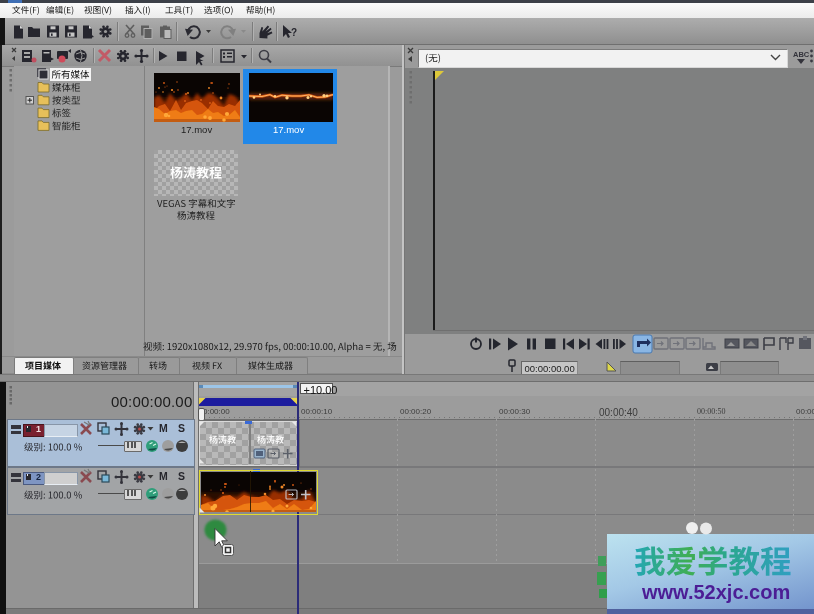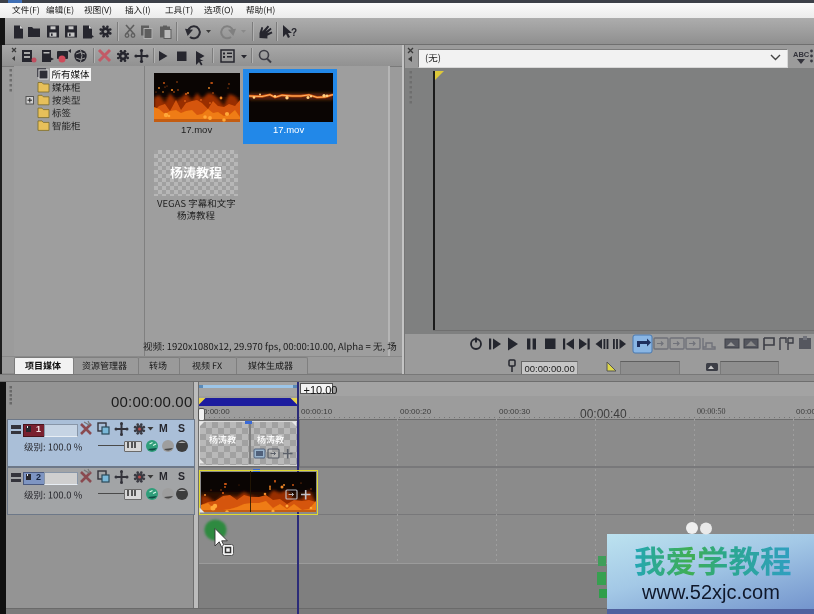--- a/index.html
+++ b/index.html
@@ -56,21 +56,21 @@
 <div class="a" style="left:199px;top:385px;width:98px;height:2.5px;background:#9cc5e8"></div>
 <div class="a" style="left:199px;top:385px;width:4px;height:2.5px;background:#5a8ab8"></div>
 <div class="a" style="left:293px;top:385px;width:4px;height:2.5px;background:#5a8ab8"></div>
 <div class="a" style="left:300px;top:382.5px;width:31px;height:9.5px;background:#f4f4f4;border:1px solid #555"></div>
 <div class="txt" style="left:303.5px;top:384.5px;font-size:11px;color:#111;">+10.00</div>
 <div class="a" style="left:199px;top:398px;width:98px;height:8px;background:#1c1c9e"></div>
 <div class="txt" style="left:203px;top:407.5px;font-size:8px;color:#3c3c3c;">0:00:00</div>
 <div class="txt" style="left:301px;top:407.5px;font-size:8px;color:#3c3c3c;">00:00:10</div>
 <div class="txt" style="left:400px;top:407.5px;font-size:8px;color:#3c3c3c;">00:00:20</div>
 <div class="txt" style="left:499px;top:407.5px;font-size:8px;color:#3c3c3c;">00:00:30</div>
-<div class="txt" style="left:580px;top:407.5px;font-size:12px;color:#3c3c3c;">00:00:40</div>
+<div class="txt" style="left:599px;top:407.5px;font-size:10px;color:#3c3c3c;">00:00:40</div>
 <div class="txt" style="left:697px;top:407.5px;font-size:8px;color:#3c3c3c;font-family:Liberation Serif, serif;">00:00:50</div>
 <div class="txt" style="left:796px;top:407.5px;font-size:8px;color:#3c3c3c;">00:00:5</div>
 <div class="a" style="left:199px;top:416.5px;width:615px;height:1.5px;background:repeating-linear-gradient(90deg,#757575 0 1px,transparent 1px 5px)"></div>
 <div class="a" style="left:197.5px;top:408px;width:5px;height:11px;background:#f0f0f0;border:1px solid #555;border-radius:2px"></div>
 <div class="a" style="left:199px;top:466px;width:615px;height:1.5px;background:#78787a"></div>
 <div class="a" style="left:199px;top:513.5px;width:615px;height:1.5px;background:#78787a"></div>
 <div class="a" style="left:199px;top:563px;width:615px;height:1px;background:#9b9b9b"></div>
 <div class="a" style="left:6px;top:608px;width:808px;height:1px;background:#6a6a6a"></div>
 <div class="a" style="left:6px;top:609px;width:808px;height:5px;background:#7b7b7b"></div>
 <div class="a" style="left:397px;top:419px;width:1px;height:144px;background:repeating-linear-gradient(#9e9e9e 0 2px,transparent 2px 5px)"></div>
@@ -136,21 +136,21 @@
 <defs>
       <linearGradient id="wmg" x1="0" x2="1">
         <stop offset="0" stop-color="#23a7b4"></stop>
         <stop offset="0.35" stop-color="#3fae53"></stop>
         <stop offset="0.6" stop-color="#2ba78f"></stop>
         <stop offset="1" stop-color="#2f9fc0"></stop>
       </linearGradient>
     </defs>
 <path d="M70.5 -76.1 79.5 -82.2Q82.2 -79.9 85.1 -77.1Q87.9 -74.2 90.4 -71.4Q93.0 -68.5 94.4 -66.1L84.7 -59.4Q83.5 -61.8 81.2 -64.7Q78.8 -67.7 76.0 -70.6Q73.2 -73.6 70.5 -76.1ZM5.0 -56.5H95.2V-45.2H5.0ZM3.1 -28.3Q9.1 -29.2 17.1 -30.5Q25.1 -31.8 34.0 -33.4Q43.0 -35.0 51.7 -36.5L52.5 -25.7Q44.5 -24.0 36.2 -22.3Q28.0 -20.6 20.3 -19.0Q12.5 -17.5 6.0 -16.2ZM23.9 -72.7H36.0V-5.1Q36.0 -0.2 34.9 2.5Q33.7 5.2 30.7 6.6Q27.7 8.0 23.2 8.5Q18.7 8.9 12.5 8.9Q12.3 7.2 11.6 5.0Q10.9 2.8 10.1 0.6Q9.2 -1.6 8.3 -3.2Q12.5 -3.0 16.4 -3.0Q20.3 -3.0 21.6 -3.1Q22.9 -3.1 23.4 -3.5Q23.9 -4.0 23.9 -5.2ZM44.4 -84.3 52.6 -74.1Q46.1 -72.1 38.5 -70.6Q30.9 -69.0 23.1 -67.8Q15.2 -66.6 7.9 -65.8Q7.6 -67.9 6.5 -70.9Q5.5 -73.9 4.5 -75.9Q11.5 -76.8 18.8 -78.1Q26.1 -79.4 32.7 -81.0Q39.3 -82.6 44.4 -84.3ZM54.3 -84.2H66.8Q66.6 -72.1 67.5 -60.3Q68.3 -48.5 70.0 -38.2Q71.7 -27.8 74.0 -19.8Q76.3 -11.9 78.9 -7.4Q81.5 -2.9 84.3 -2.9Q85.9 -2.9 86.7 -6.8Q87.6 -10.7 88.0 -19.6Q89.9 -17.6 92.7 -15.6Q95.5 -13.7 97.9 -12.7Q96.9 -3.9 95.2 0.8Q93.5 5.6 90.6 7.5Q87.6 9.3 83.1 9.3Q77.9 9.3 73.8 5.6Q69.6 1.8 66.5 -4.9Q63.3 -11.6 61.0 -20.5Q58.8 -29.5 57.3 -40.0Q55.8 -50.4 55.1 -61.7Q54.4 -73.0 54.3 -84.2ZM81.5 -41.9 92.0 -37.3Q86.9 -28.0 79.9 -20.0Q72.9 -12.0 64.6 -5.6Q56.3 0.9 47.2 5.7Q45.9 3.5 43.6 0.8Q41.4 -1.9 39.1 -3.9Q47.7 -7.9 55.7 -13.6Q63.8 -19.3 70.4 -26.5Q77.0 -33.7 81.5 -41.9ZM106.7 -60.0H193.5V-41.3H183.3V-50.0H116.6V-41.3H106.7ZM120.9 -66.9 129.6 -70.7Q131.0 -67.8 132.4 -64.2Q133.8 -60.7 134.4 -58.3L125.3 -54.0Q124.9 -56.5 123.6 -60.2Q122.2 -63.9 120.9 -66.9ZM143.8 -68.1 152.8 -71.3Q154.0 -68.3 155.3 -64.7Q156.6 -61.1 157.3 -58.7L147.8 -54.8Q147.2 -57.4 146.1 -61.1Q144.9 -64.9 143.8 -68.1ZM184.4 -83.6 187.6 -74.0Q179.9 -72.9 170.7 -72.0Q161.5 -71.2 151.5 -70.6Q141.5 -70.0 131.5 -69.7Q121.5 -69.4 112.0 -69.3Q111.9 -71.5 111.2 -74.1Q110.4 -76.7 109.7 -78.5Q119.2 -78.7 129.3 -79.1Q139.4 -79.5 149.3 -80.2Q159.2 -80.9 168.2 -81.7Q177.2 -82.6 184.4 -83.6ZM171.5 -72.6 181.9 -69.5Q179.5 -65.6 177.1 -61.8Q174.7 -58.0 172.7 -55.4L164.4 -58.3Q165.6 -60.2 166.9 -62.8Q168.2 -65.3 169.4 -67.9Q170.6 -70.5 171.5 -72.6ZM139.2 -24.0Q144.2 -17.6 152.3 -13.1Q160.5 -8.6 171.2 -5.8Q181.9 -3.1 194.1 -2.0Q193.0 -0.7 191.9 1.1Q190.7 2.9 189.7 4.9Q188.6 6.8 187.9 8.3Q175.3 6.8 164.5 3.2Q153.7 -0.3 145.2 -6.1Q136.6 -11.9 130.6 -20.2ZM134.6 -28.0H176.4V-17.9H134.6ZM172.8 -28.0H175.0L176.8 -28.4L183.3 -23.9Q178.5 -14.4 170.3 -8.0Q162.2 -1.6 152.0 2.4Q141.8 6.3 130.7 8.4Q130.3 7.0 129.4 5.1Q128.4 3.2 127.3 1.4Q126.2 -0.4 125.3 -1.5Q136.0 -3.0 145.4 -6.0Q154.9 -9.1 162.1 -14.1Q169.2 -19.1 172.8 -26.3ZM115.3 -42.9H185.1V-33.0H115.3ZM132.6 -49.2 143.9 -47.8Q140.6 -27.8 132.8 -13.9Q124.9 0.1 110.8 8.4Q110.1 7.2 108.8 5.5Q107.4 3.7 105.9 2.0Q104.4 0.3 103.2 -0.7Q116.4 -7.5 123.2 -19.6Q130.1 -31.8 132.6 -49.2ZM223.3 -50.8H269.4V-40.4H223.3ZM205.4 -28.3H294.9V-17.3H205.4ZM243.6 -34.6H255.9V-4.4Q255.9 0.2 254.6 2.8Q253.2 5.3 249.7 6.6Q246.1 7.9 241.3 8.2Q236.5 8.5 230.1 8.5Q229.5 6.0 228.1 2.6Q226.6 -0.7 225.2 -3.1Q228.4 -3.0 231.7 -2.9Q235.0 -2.8 237.5 -2.8Q240.1 -2.9 241.1 -2.9Q242.6 -2.9 243.1 -3.3Q243.6 -3.7 243.6 -4.7ZM265.6 -50.8H268.6L271.1 -51.4L278.7 -45.4Q275.0 -41.9 270.3 -38.6Q265.6 -35.3 260.4 -32.5Q255.2 -29.6 249.8 -27.5Q248.7 -29.1 246.9 -31.2Q245.0 -33.3 243.6 -34.6Q247.9 -36.3 252.1 -38.7Q256.4 -41.2 260.0 -43.8Q263.5 -46.4 265.6 -48.6ZM206.7 -69.1H293.8V-47.0H282.0V-58.5H217.9V-47.0H206.7ZM275.2 -84.3 287.6 -80.5Q284.4 -75.8 280.7 -71.0Q277.1 -66.3 274.2 -63.0L264.7 -66.5Q266.6 -69.0 268.5 -72.1Q270.5 -75.2 272.2 -78.3Q274.0 -81.5 275.2 -84.3ZM215.0 -79.5 225.2 -84.0Q227.9 -81.1 230.5 -77.5Q233.1 -73.8 234.3 -70.9L223.5 -65.8Q222.5 -68.7 220.0 -72.5Q217.5 -76.3 215.0 -79.5ZM240.9 -81.9 251.5 -85.9Q253.9 -82.7 256.2 -78.6Q258.4 -74.5 259.4 -71.4L248.1 -67.0Q247.3 -70.0 245.2 -74.2Q243.1 -78.5 240.9 -81.9ZM311.8 -43.7H340.2V-34.4H311.8ZM306.9 -75.9H339.2V-65.8H306.9ZM303.0 -59.0H351.9V-48.7H303.0ZM318.3 -85.0H329.4V-53.9H318.3ZM345.5 -82.5 356.6 -79.4Q349.3 -60.8 337.2 -46.6Q325.2 -32.4 309.8 -23.6Q309.0 -24.8 307.5 -26.6Q306.1 -28.3 304.5 -30.0Q302.9 -31.7 301.7 -32.8Q316.8 -40.3 328.0 -53.1Q339.3 -65.9 345.5 -82.5ZM323.1 -27.4H334.3V-2.5Q334.3 1.4 333.4 3.6Q332.5 5.9 329.9 7.0Q327.2 8.2 323.6 8.5Q320.0 8.7 315.3 8.7Q314.9 6.4 314.0 3.6Q313.0 0.7 311.9 -1.4Q314.8 -1.3 317.6 -1.3Q320.4 -1.3 321.4 -1.3Q322.4 -1.4 322.7 -1.7Q323.1 -2.0 323.1 -2.7ZM337.7 -43.7H340.2L342.4 -44.3L348.9 -39.1Q344.8 -34.4 339.3 -29.5Q333.9 -24.6 328.7 -21.2Q327.8 -22.7 326.0 -24.5Q324.3 -26.3 323.1 -27.4Q325.8 -29.2 328.6 -31.8Q331.5 -34.3 333.9 -37.0Q336.3 -39.6 337.7 -41.7ZM302.7 -20.1Q309.1 -20.6 317.2 -21.2Q325.4 -21.8 334.4 -22.5Q343.4 -23.2 352.3 -24.0V-13.7Q343.8 -12.9 335.1 -12.2Q326.4 -11.4 318.5 -10.7Q310.5 -10.0 304.0 -9.5ZM360.2 -66.7H397.0V-55.6H360.2ZM361.6 -85.0 373.8 -83.1Q372.1 -73.2 369.4 -63.7Q366.7 -54.3 363.1 -46.2Q359.5 -38.1 354.8 -32.1Q353.9 -33.3 352.2 -34.9Q350.4 -36.5 348.5 -38.1Q346.6 -39.7 345.2 -40.6Q349.5 -45.7 352.7 -52.7Q355.9 -59.8 358.1 -68.0Q360.3 -76.3 361.6 -85.0ZM379.2 -60.0 391.5 -58.9Q389.3 -41.8 384.8 -28.8Q380.2 -15.7 372.2 -6.3Q364.2 3.1 351.6 9.4Q351.0 8.0 349.8 5.9Q348.6 3.8 347.2 1.7Q345.8 -0.3 344.6 -1.5Q356.0 -6.6 363.1 -14.6Q370.1 -22.5 373.9 -33.9Q377.7 -45.2 379.2 -60.0ZM366.8 -58.1Q368.9 -45.4 372.6 -34.2Q376.4 -23.1 382.6 -14.6Q388.8 -6.2 398.0 -1.4Q396.7 -0.2 395.1 1.6Q393.5 3.5 392.0 5.4Q390.6 7.4 389.7 9.1Q379.6 3.0 373.0 -6.6Q366.5 -16.1 362.5 -28.7Q358.5 -41.3 356.0 -56.3ZM462.6 -36.8H474.6V3.5H462.6ZM442.7 -41.2H494.7V-30.9H442.7ZM438.8 -3.7H496.9V6.8H438.8ZM445.1 -22.6H492.3V-12.5H445.1ZM457.0 -71.1V-57.3H480.4V-71.1ZM445.9 -81.2H492.0V-47.2H445.9ZM418.5 -75.6H430.1V8.9H418.5ZM404.1 -56.8H440.8V-45.7H404.1ZM419.1 -52.3 426.1 -49.3Q424.7 -43.9 422.7 -38.1Q420.7 -32.3 418.3 -26.6Q415.9 -21.0 413.2 -16.0Q410.5 -11.0 407.6 -7.3Q406.7 -9.9 405.1 -13.2Q403.4 -16.4 402.0 -18.7Q404.6 -21.7 407.1 -25.8Q409.7 -29.8 412.0 -34.4Q414.3 -39.0 416.1 -43.6Q417.9 -48.2 419.1 -52.3ZM434.0 -83.9 442.1 -74.7Q437.0 -72.8 430.9 -71.2Q424.8 -69.6 418.5 -68.5Q412.1 -67.3 406.3 -66.5Q405.9 -68.5 404.9 -71.2Q403.9 -73.8 402.9 -75.7Q408.4 -76.6 414.2 -77.9Q419.9 -79.1 425.1 -80.7Q430.2 -82.3 434.0 -83.9ZM429.9 -42.9Q430.8 -42.2 432.7 -40.3Q434.5 -38.5 436.6 -36.3Q438.8 -34.1 440.5 -32.3Q442.2 -30.4 443.0 -29.6L436.1 -20.1Q435.2 -22.0 433.8 -24.4Q432.3 -26.8 430.7 -29.4Q429.0 -32.0 427.4 -34.4Q425.8 -36.7 424.6 -38.2Z" transform="translate(634,573) scale(0.3150)" fill="url(#wmg)"></path>
 </svg>
-<div class="txt" style="left:642px;top:582px;font-size:20px;color:#0f172a;font-weight:normal">www.52xjc.com</div>
+<div class="txt" style="left:642px;top:582px;font-size:20px;color:#4c1d95;font-weight:bold">www.52xjc.com</div>
 <svg class="a" style="left:154px;top:73px" width="86" height="49" viewBox="0 0 86 49">
     <defs>
       <filter id="bf1" x="-30%" y="-30%" width="160%" height="160%">
         <feGaussianBlur stdDeviation="1.6"></feGaussianBlur>
       </filter>
       <filter id="bbf1" x="-30%" y="-30%" width="160%" height="160%">
         <feGaussianBlur stdDeviation="0.7"></feGaussianBlur>
       </filter>
     </defs>
     <rect width="86" height="49" fill="#0a0503"></rect>

